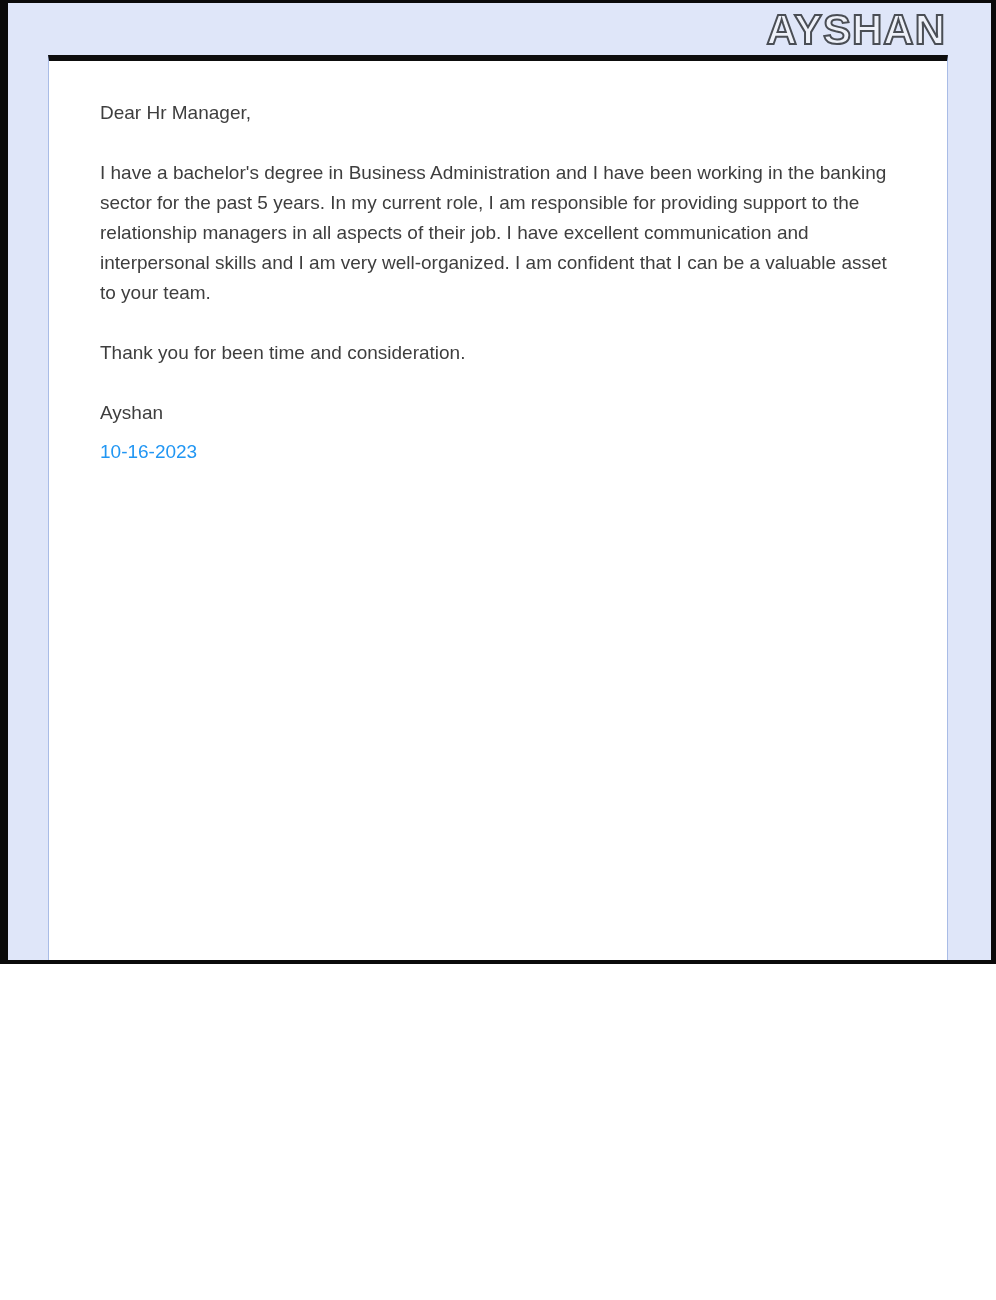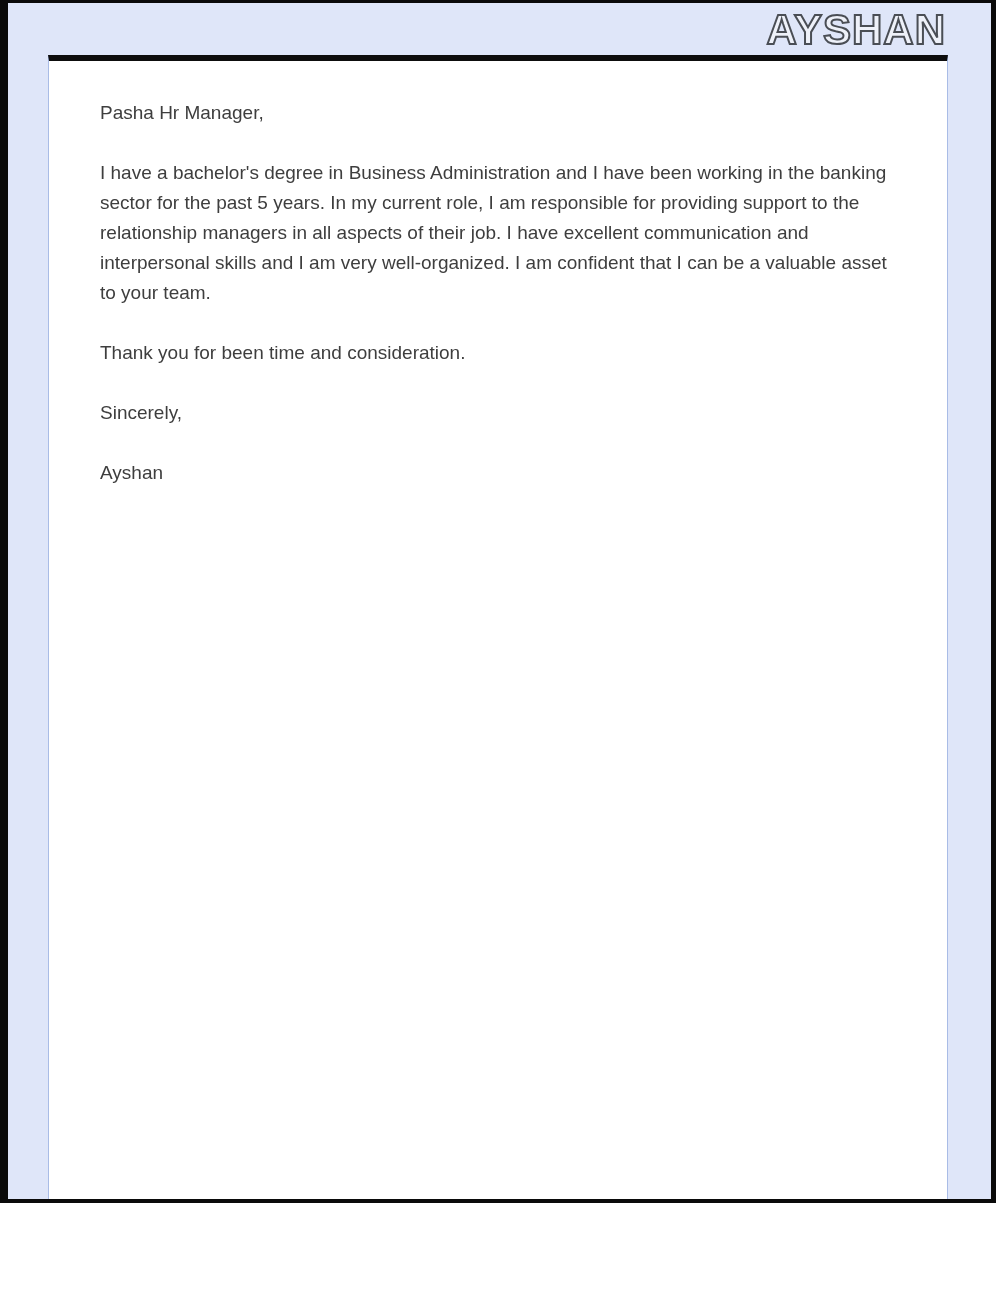--- a/index.html
+++ b/index.html
@@ -6,21 +6,21 @@
 
   html, body {
     width: 996px;
     height: 1300px;
     font-family: "Liberation Sans", "DejaVu Sans", sans-serif;
   }
 
   .frame {
     position: relative;
     width: 996px;
-    height: 1203px;
+    height: 964px;
     background: var(--background, #dfe6f9);
     border-style: solid;
     border-color: #0a0a0a;
     border-width: 3px 5px 4px 8px; 
     overflow: hidden;
   }
 
   .logo {
     position: absolute;
     top: 4px;
@@ -78,31 +78,33 @@
 </head>
 <body>
 
 <div class="frame">
 
   <div class="logo">AYSHAN</div>
 
   <div class="page">
     <div class="content">
 
-      <p class="greeting">Pasha Hr Manager,</p>
+      <p class="greeting">Dear Hr Manager,</p>
 
 
       <p>I have a bachelor's degree in Business Administration and I have been working in the banking sector for the past 5 years. In my current role, I am responsible for providing support to the relationship managers in all aspects of their job. I have excellent communication and interpersonal skills and I am very well-organized. I am confident that I can be a valuable asset to your team.</p>
 
 
       <p>Thank you for been time and consideration.</p>
 
-      <p class="closing">Sincerely,</p>
 
       <p class="signature">Ayshan</p>
 
+      <p class="date">
+        <a>10-16-2023</a>
+      </p>
 
     </div>
 
     <div class="footer">Lazyapply.com</div>
   </div>
 
 </div>
 
 </body></html>

